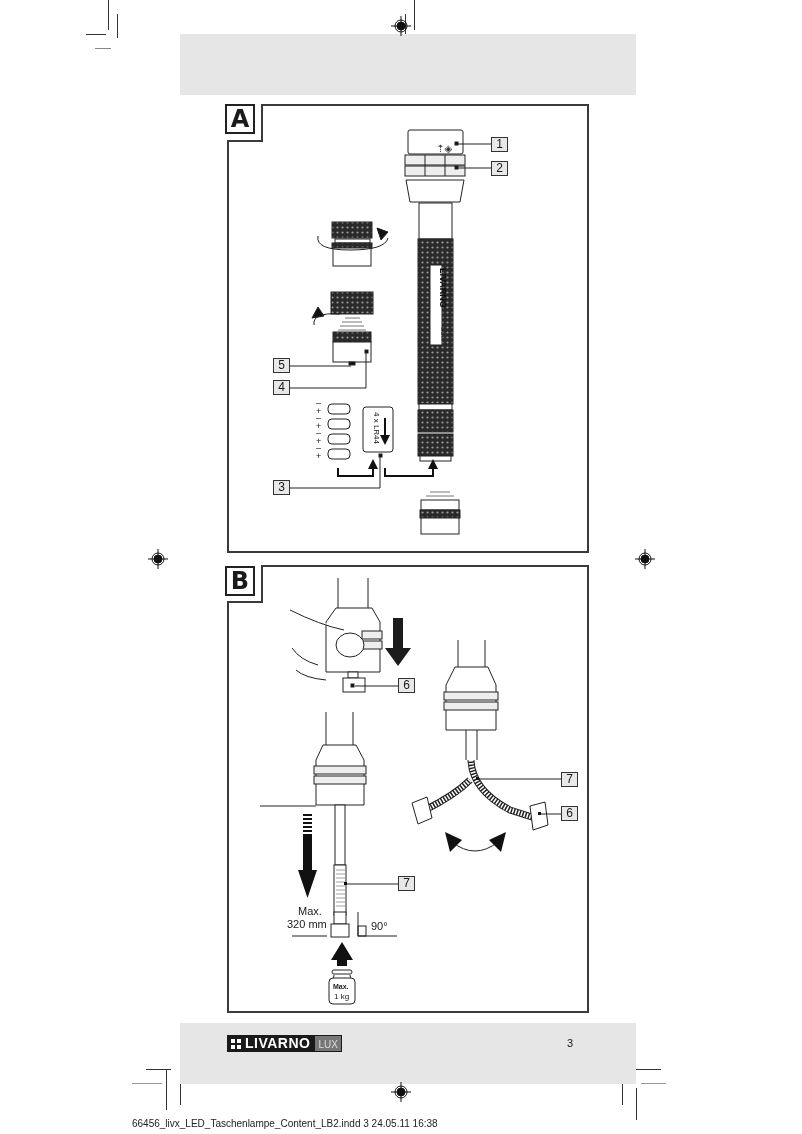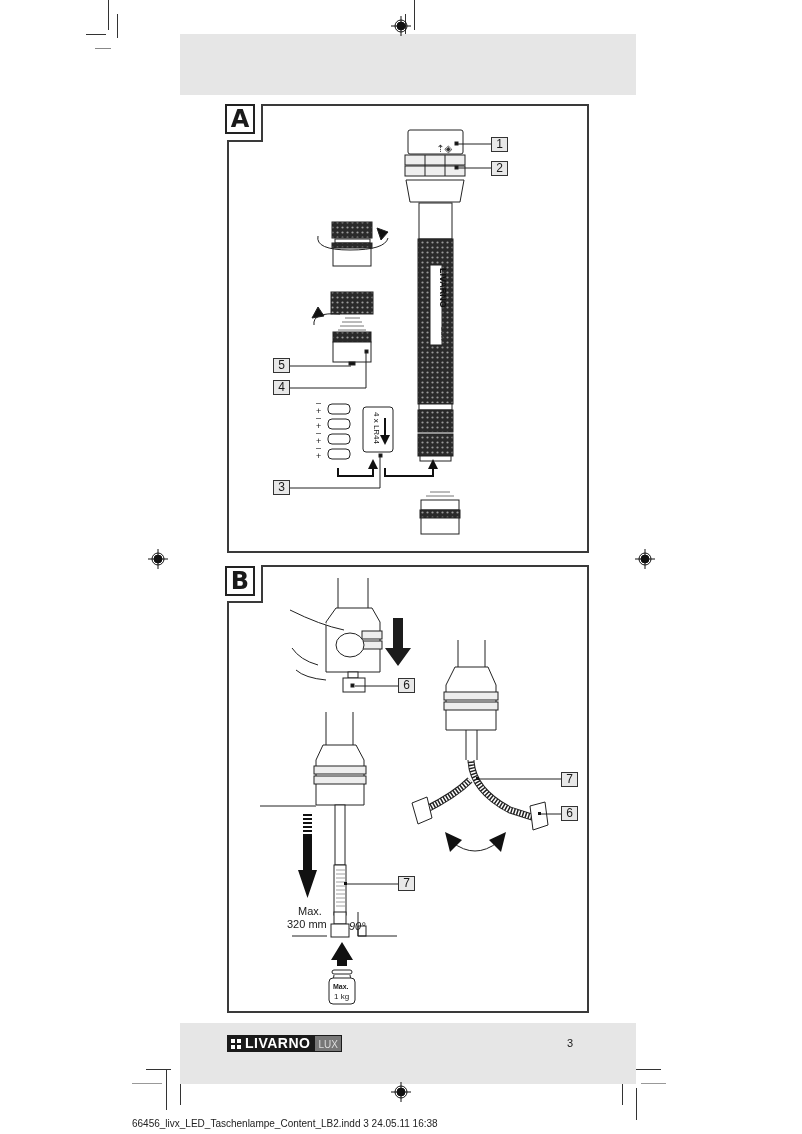--- a/index.html
+++ b/index.html
@@ -286,21 +286,21 @@
 
 <div class="callout" style="left:398px;top:678px;">6</div>
 <div class="callout" style="left:561px;top:772px;">7</div>
 <div class="callout" style="left:561px;top:806px;">6</div>
 <div class="callout" style="left:398px;top:876px;">7</div>
 
 <div class="txt" style="left:290px;top:905px;width:40px;text-align:center;line-height:12px;">
   <span>Max.</span>
 </div>
 <div class="txt" style="left:287px;top:918px;">320 mm</div>
-<div class="txt" style="left:349px;top:920px;font-style:italic;">90°</div>
+<div class="txt" style="left:371px;top:920px;">90°</div>
 <div class="txt" style="left:333px;top:983px;font-size:7px;font-weight:bold;">Max.</div>
 <div class="txt" style="left:334px;top:992px;font-size:8px;">1 kg</div>
 
 <div class="logo" style="left:227px;top:1035px;">
   <div class="logo-main">
     <div class="logo-dots">
         <i></i>
         <i></i>
         <i></i>
         <i></i>

